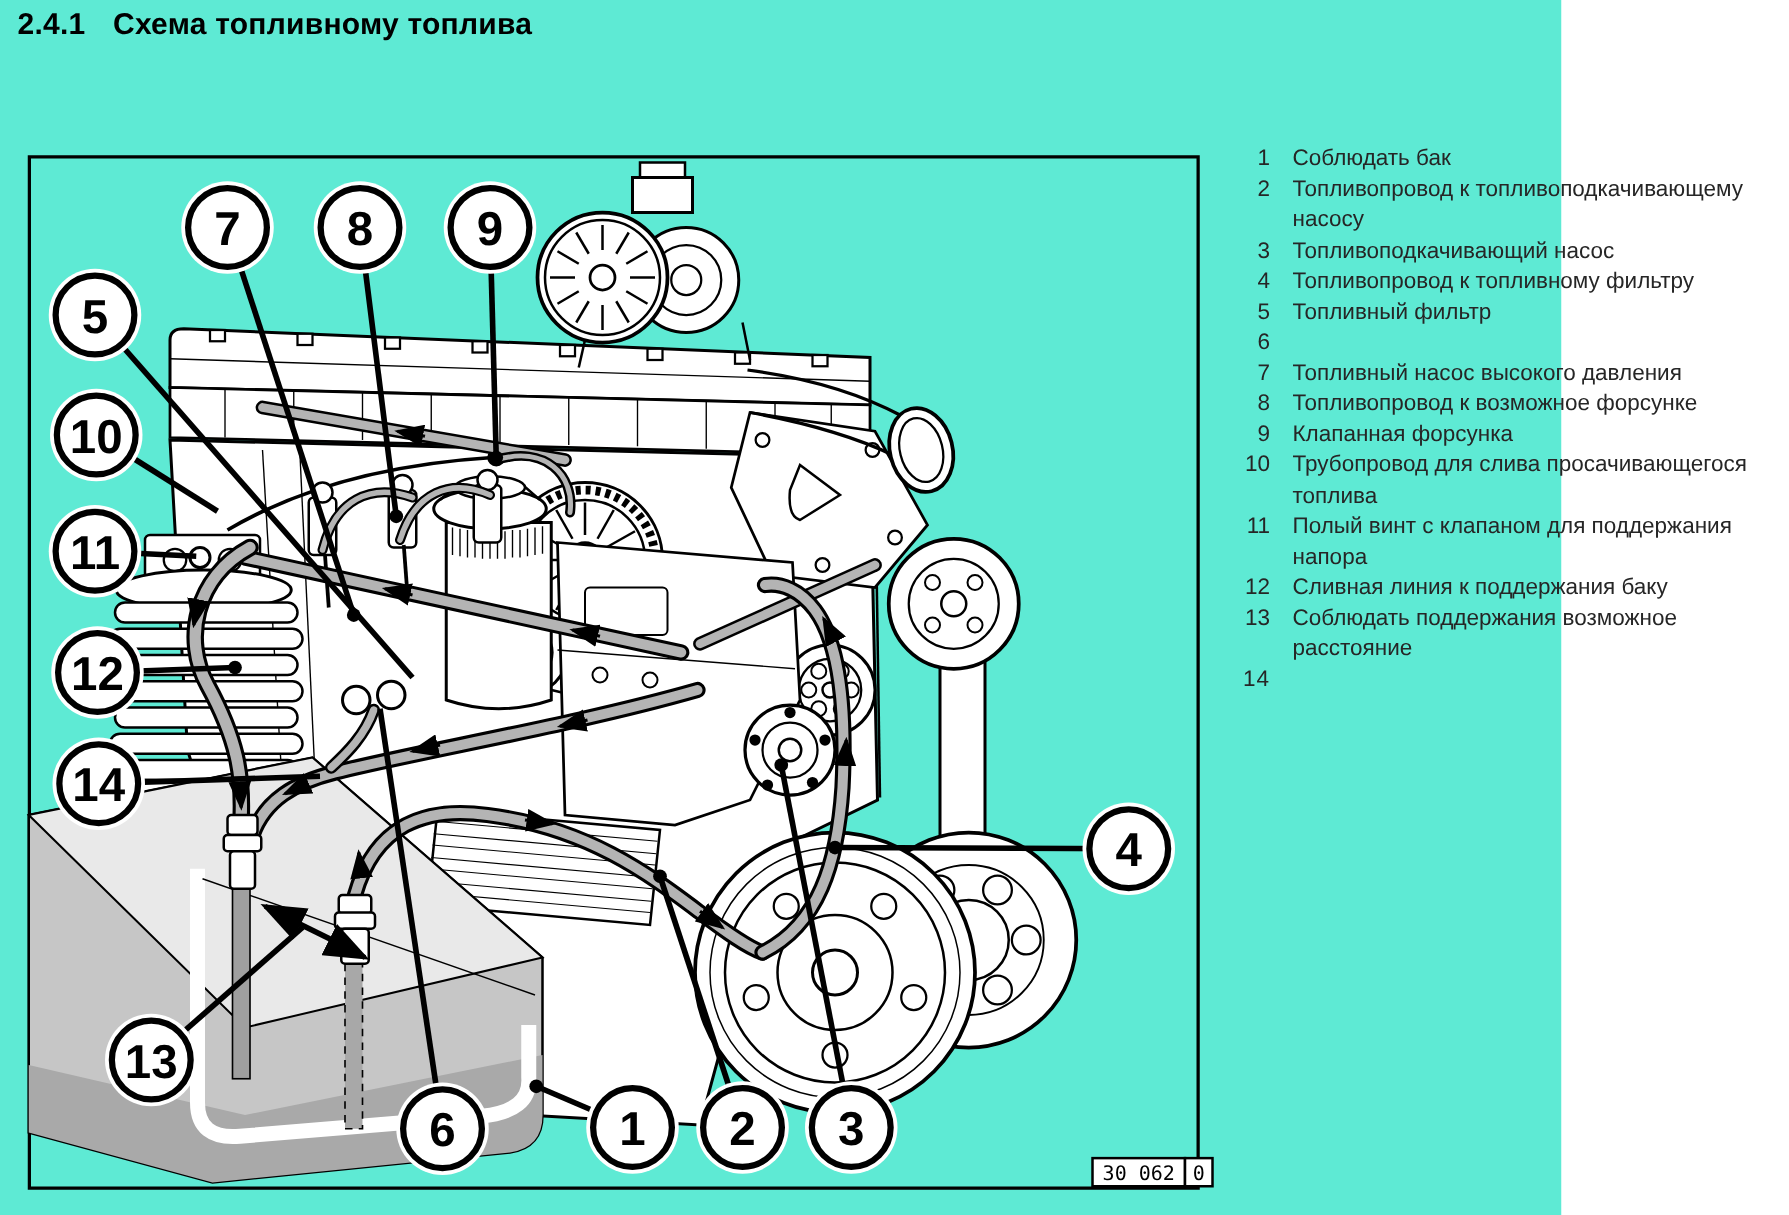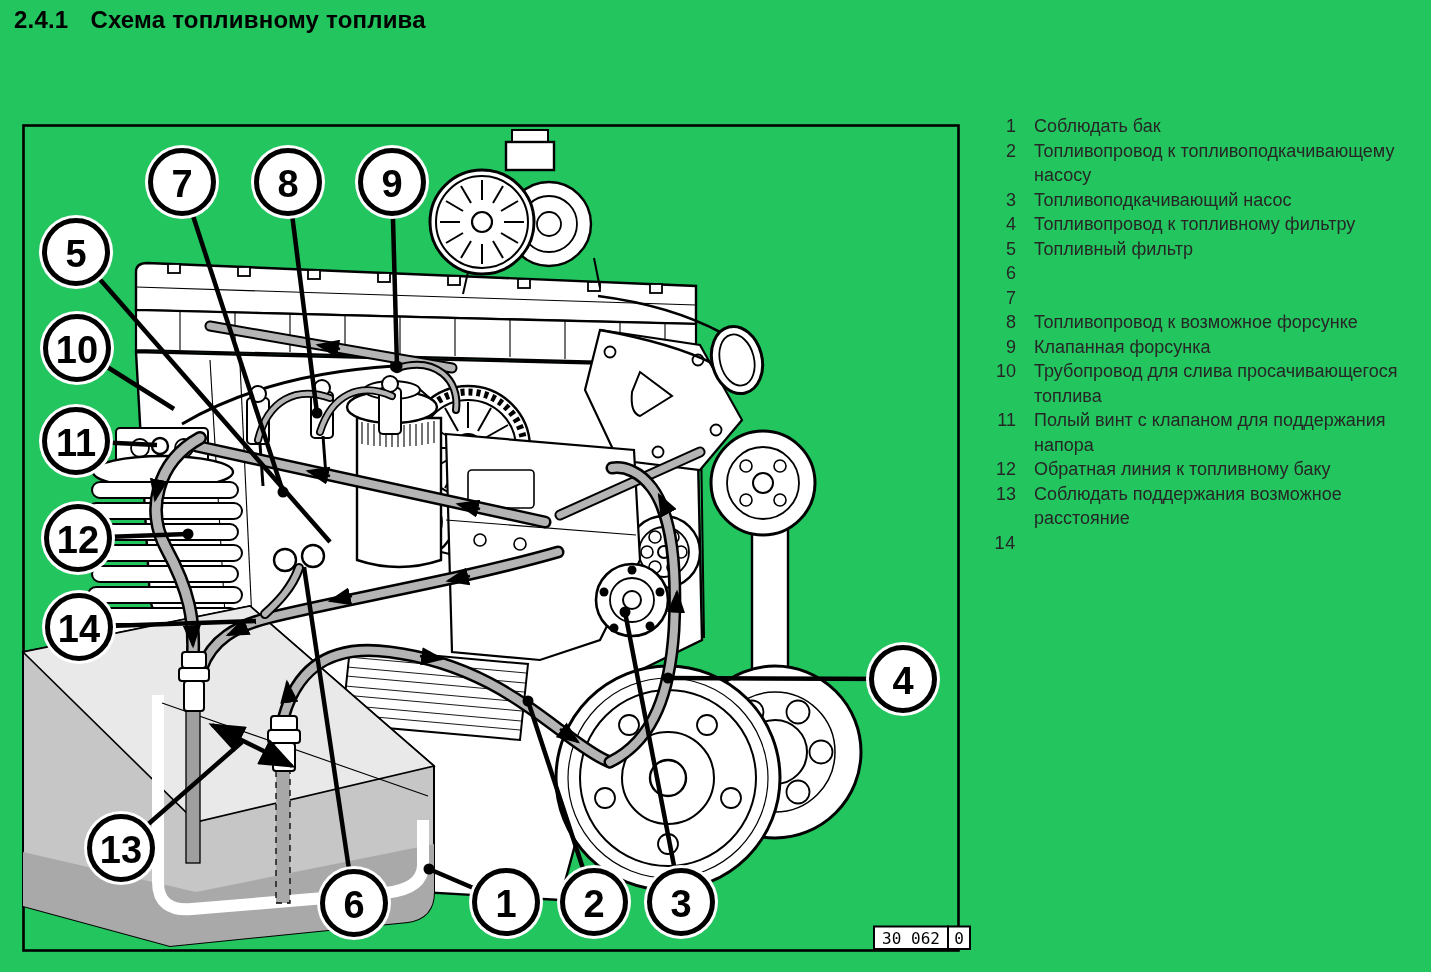--- a/index.html
+++ b/index.html
@@ -1,19 +1,19 @@
 <!DOCTYPE html>
 <html style="--hose: #b4b4b4; --tank-top: #e9e9e9; --tank-side: #c6c6c6; --fuel: #a9a9a9;"><head>
 <meta charset="utf-8">
 <style>
   :root{ --hose:#b4b4b4; --tank-top:#e9e9e9; --tank-side:#c6c6c6; --fuel:#a9a9a9; --ink:#1a1a1a; }
   *{margin:0;padding:0;box-sizing:border-box;}
   html,body{width:1431px;height:972px;background:#fff;overflow:hidden;
     font-family:"Liberation Sans",sans-serif;color:var(--ink);}
-  .page{position:relative;width:1431px;height:972px;background:#22c55e;}
+  .page{position:relative;width:1249px;height:972px;background:#5eead4;}
   .title{position:absolute;left:14px;top:6px;display:flex;gap:22px;
     font-size:24px;font-weight:bold;letter-spacing:.2px;color:#000;}
   .diagram-svg{position:absolute;left:0;top:0;}
   
   .legend{position:absolute;left:990px;top:114px;width:424px;font-size:18px;line-height:24.5px;color:#262626;}
   .legend-row{display:flex;align-items:flex-start;}
   .legend-num{width:26px;text-align:right;flex:0 0 26px;margin-right:18px;}
   .legend-text{flex:1;max-width:396px;}
   .legend-row.alt-font .legend-text,.legend-row.alt-font .legend-num{letter-spacing:.8px;}
   
@@ -460,40 +460,41 @@
       </div>
     <div class="legend-row">
         <span class="legend-num">5</span>
         <span class="legend-text">Топливный фильтр</span>
       </div>
     <div class="legend-row">
         <span class="legend-num">6</span>
       </div>
     <div class="legend-row">
         <span class="legend-num">7</span>
+        <span class="legend-text">Топливный насос высокого давления</span>
       </div>
     <div class="legend-row">
         <span class="legend-num">8</span>
         <span class="legend-text">Топливопровод к возможное форсунке</span>
       </div>
     <div class="legend-row">
         <span class="legend-num">9</span>
         <span class="legend-text">Клапанная форсунка</span>
       </div>
     <div class="legend-row">
         <span class="legend-num">10</span>
         <span class="legend-text">Трубопровод для слива просачивающегося топлива</span>
       </div>
     <div class="legend-row">
         <span class="legend-num">11</span>
         <span class="legend-text">Полый винт с клапаном для поддержания напора</span>
       </div>
     <div class="legend-row">
         <span class="legend-num">12</span>
-        <span class="legend-text">Обратная линия к топливному баку</span>
+        <span class="legend-text">Сливная линия к поддержания баку</span>
       </div>
     <div class="legend-row">
         <span class="legend-num">13</span>
         <span class="legend-text">Соблюдать поддержания возможное расстояние</span>
       </div>
     <div class="legend-row alt-font">
         <span class="legend-num">14</span>
       </div>
   </div>
 </div>

